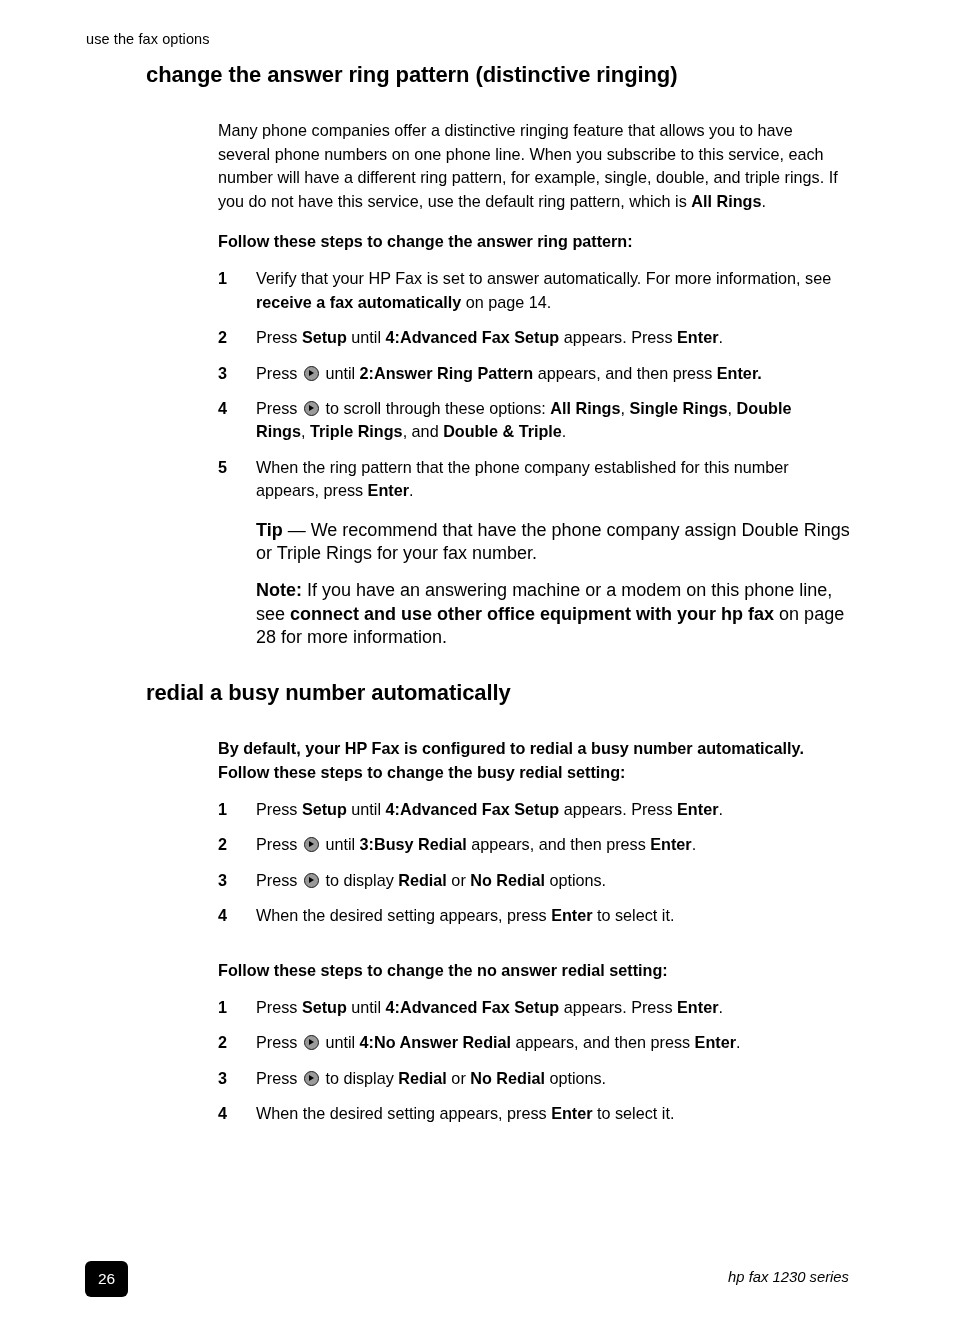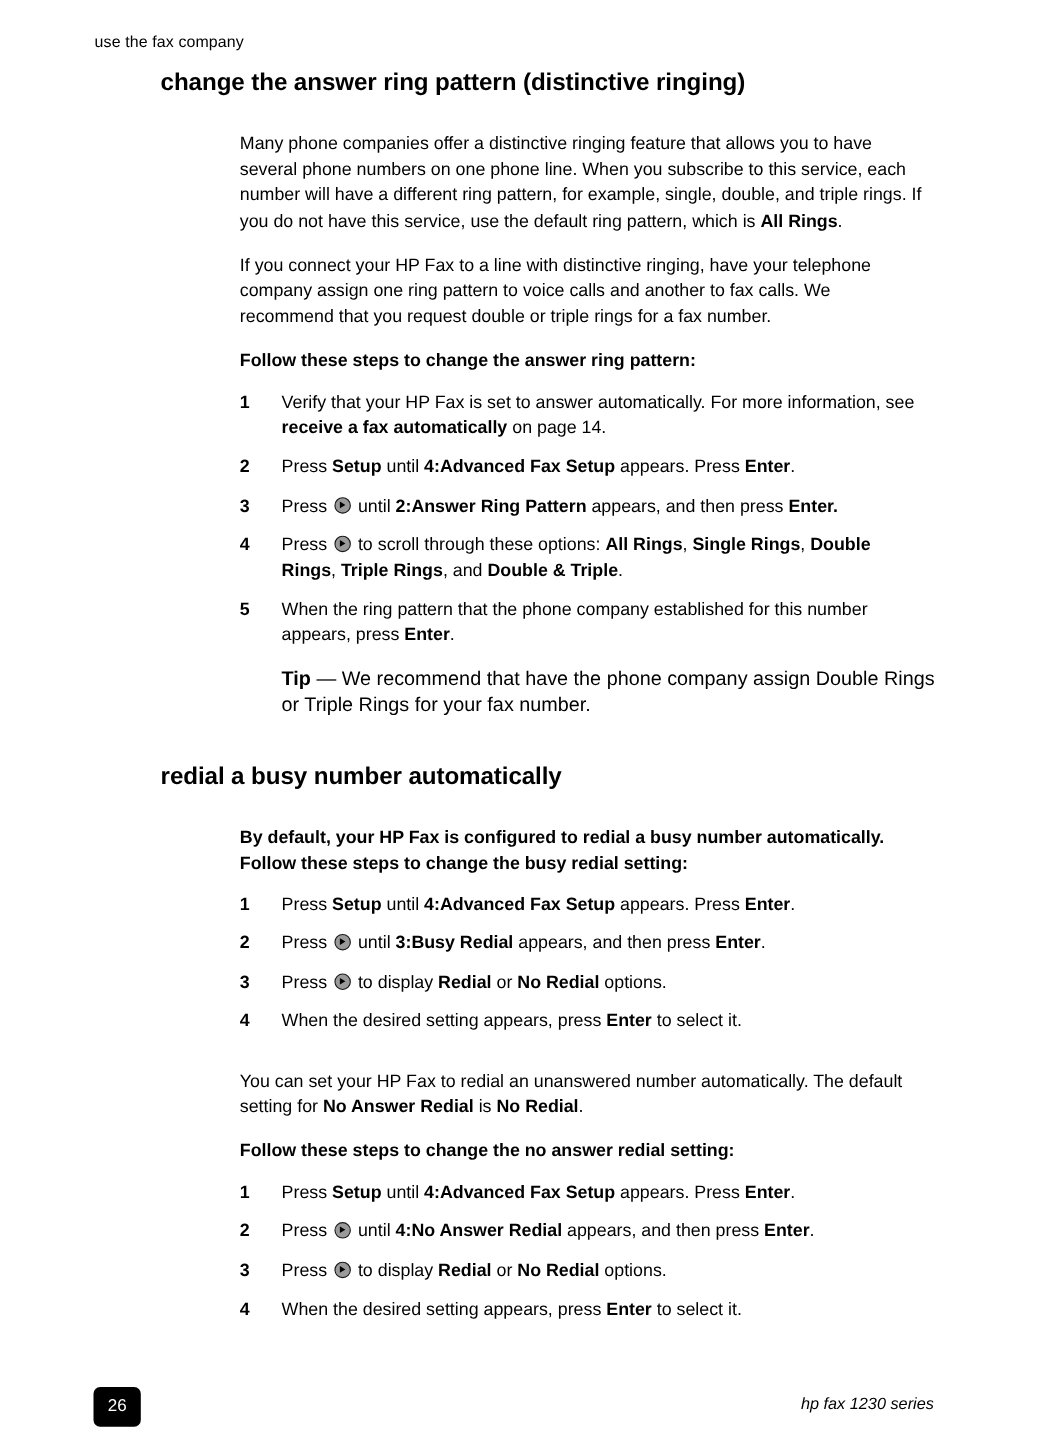--- a/index.html
+++ b/index.html
@@ -39,21 +39,21 @@
   }
 
   h2.section-heading {
     font-size: 22px;
     font-weight: bold;
     margin: 0 0 16px 0;
     letter-spacing: -0.1px;
     line-height: 1.2;
   }
   h2.section-heading.spaced-top {
-    margin-top: 40px;
+    margin-top: 30px;
   }
 
   
   .body-block {
     margin-left: 72px;
     width: 622px;
     margin-top: 31px;
   }
 
   p.para {
@@ -157,31 +157,30 @@
     text-align: right;
     color: #000;
     font-style: italic;
   }
 </style>
 </head>
 <body>
 
 <div class="page">
 
-  <div class="running-header">use the fax company</div>
+  <div class="running-header">use the fax options</div>
 
   <div class="content">
 
     <h2 class="section-heading">change the answer ring pattern (distinctive ringing)</h2>
 
     <div class="body-block">
       <p class="para"><span>Many phone companies offer a distinctive ringing feature that allows you to have several phone numbers on one phone line. When you subscribe to this service, each number will have a different ring pattern, for example, single, double, and triple rings. If you do not have this service, use the default ring pattern, which is</span>
          <b>All Rings</b><span>.</span></p>
 
-      <p class="para">If you connect your HP Fax to a line with distinctive ringing, have your telephone company assign one ring pattern to voice calls and another to fax calls. We recommend that you request double or triple rings for a fax number.</p>
 
       <p class="para tight">Follow these steps to change the answer ring pattern:</p>
     </div>
 
     <ol class="steps">
       <li>
         <span class="num">1</span><span>Verify that your HP Fax is set to answer automatically. For more information, see </span><b>receive a fax automatically</b><span> on page 14.</span>
       </li>
       <li>
         <span class="num">2</span><span>Press </span><b>Setup</b><span> until </span><b>4:Advanced Fax Setup</b><span> appears. Press </span><b>Enter</b><span>.</span>
@@ -192,20 +191,21 @@
       <li>
         <span class="num">4</span><span>Press </span><span class="key-arrow"></span><span> to scroll through these options: </span><b>All Rings</b><span>, </span><b>Single Rings</b><span>, </span><b>Double Rings</b><span>, </span><b>Triple Rings</b><span>, and </span><b>Double &amp; Triple</b><span>.</span>
       </li>
       <li>
         <span class="num">5</span><span>When the ring pattern that the phone company established for this number appears, press </span><b>Enter</b><span>.</span>
       </li>
     </ol>
 
     <div class="callout tip-block"><b>Tip</b><span> — </span><span>We recommend that have the phone company assign Double Rings or Triple Rings for your fax number.</span></div>
 
+    <div class="callout"><b>Note:</b><span> If you have an answering machine or a modem on this phone line, see </span><b>connect and use other office equipment with your hp fax</b><span> on page 28 for more information.</span></div>
 
     <h2 class="section-heading spaced-top">redial a busy number automatically</h2>
 
     <div class="body-block">
       <p class="para tight">By default, your HP Fax is configured to redial a busy number automatically. Follow these steps to change the busy redial setting:</p>
     </div>
 
     <ol class="steps">
       <li>
         <span class="num">1</span><span>Press </span><b>Setup</b><span> until </span><b>4:Advanced Fax Setup</b><span> appears. Press </span><b>Enter</b><span>.</span>
@@ -216,21 +216,20 @@
       <li>
         <span class="num">3</span><span>Press </span><span class="key-arrow"></span><span> to display </span><b>Redial</b><span> or </span><b>No Redial</b><span> options.</span>
       </li>
       <li>
         <span class="num">4</span><span>When the desired setting appears, press </span><b>Enter</b><span> to select it.</span>
       </li>
     </ol>
 
 
     <div class="body-block">
-      <p class="para"><span>You can set your HP Fax to redial an unanswered number automatically. The default setting for </span><b>No Answer Redial</b><span> is </span><b>No Redial</b><span>.</span></p>
 
       <p class="para tight">Follow these steps to change the no answer redial setting:</p>
     </div>
 
     <ol class="steps">
       <li>
         <span class="num">1</span><span>Press </span><b>Setup</b><span> until </span><b>4:Advanced Fax Setup</b><span> appears. Press </span><b>Enter</b><span>.</span>
       </li>
       <li>
         <span class="num">2</span><span>Press </span><span class="key-arrow"></span><span> until </span><b>4:No Answer Redial</b><span> appears, and then press </span><b>Enter</b><span>.</span>

